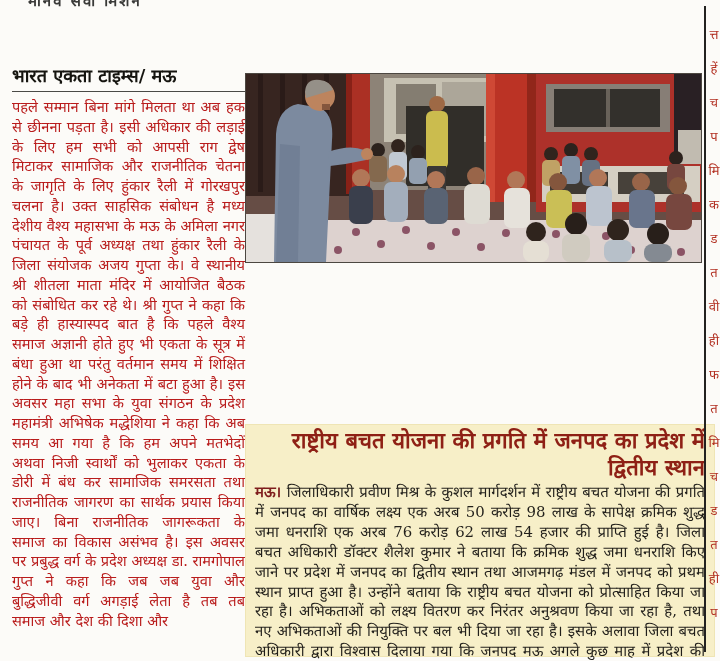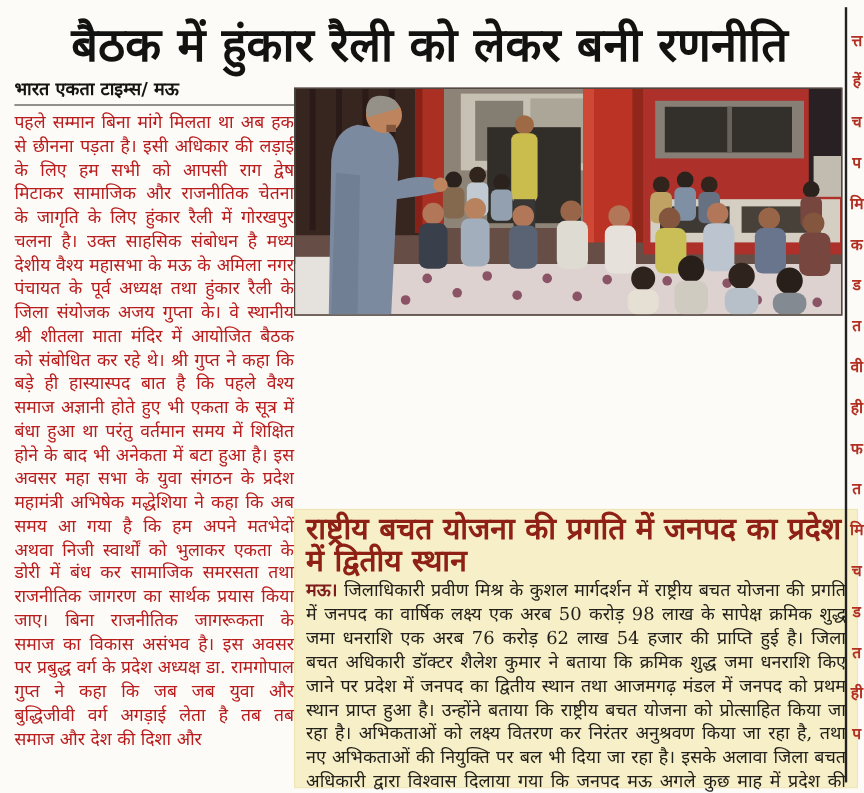--- a/index.html
+++ b/index.html
@@ -16,21 +16,21 @@
   
   .headline {
     position:absolute; left:10px; top:14px; width:696px;
     font-size:39px; line-height:48px; font-weight:bold; color:#121210;
     text-align:center; letter-spacing:0px;
     font-family:"DejaVu Serif","Liberation Serif",serif;
   }
   
   .col-left { position:absolute; left:12px; top:63px; width:233px; }
   .byline {
-    font-size:15px; font-weight:bold; color:#15140f;
+    font-size:18px; font-weight:bold; color:#15140f;
     border-bottom:1.5px solid #4a4a46; padding-bottom:4px; margin-bottom:5px;
   }
   .newsbody {
     font-size:14.6px; line-height:19.75px; text-align:justify; color:#b91c1c;
     font-family:"DejaVu Serif","Liberation Serif",serif;
   }
   
   .photo-frame {
     position:absolute; left:245px; top:73px; width:457px; height:190px;
     border:1px solid #4c4741; background:#6b5148; overflow:hidden;
@@ -39,47 +39,49 @@
   
   .col-mid   { position:absolute; left:253px; top:268px; width:224px; }
   .col-right { position:absolute; left:483px; top:268px; width:229px; }
   
   .highlight-box {
     position:absolute; left:245px; top:424px; width:470px; height:233px;
     background:#f7efc8; padding:3px 10px 6px 10px;
     box-shadow:0 0 0 1px #efe5b5 inset;
   }
   .hl-head {
-    font-size:25px; line-height:27px; font-weight:bold; color:#8e2015;
-    text-align:left; margin-bottom:2px;
+    font-size:22px; line-height:27px; font-weight:bold; color:#8e2015;
+    text-align:right; margin-bottom:2px;
     font-family:"DejaVu Sans","Liberation Sans",sans-serif;
   }
   .hl-body {
     font-size:14.9px; line-height:19.9px; text-align:justify; color:#211f1a;
     font-family:"DejaVu Serif","Liberation Serif",serif;
   }
   .hl-lead { font-weight:bold; color:#7f1d1d; }
   
   .divider-v {
     position:absolute; left:704px; top:6px; height:646px; width:0;
     border-left:2px solid #232220;
   }
   .side-frags {
     position:absolute; left:708px; top:18px; width:12px; height:634px;
-    overflow:hidden; font-size:13px; font-weight:bold; color:#b23022;
+    overflow:hidden; font-size:13px; font-weight:normal; color:#b23022;
     line-height:34px; white-space:pre-line; text-align:center;
   }
 </style>
 </head>
 <body>
 
 <div class="page">
 
-
-  <h1 class="headline">बैठक में हुंकार रैली को लेकर बनी रणनीति</h1>
+  <div class="top-strip" style="left:28px; width:205px;">
+    <span>मानव सेवा मिशन</span>
+  </div>
+
 
   <div class="col-left">
     <div class="byline">भारत एकता टाइम्स/ मऊ</div>
     <div class="newsbody">पहले सम्मान बिना मांगे मिलता था अब हक से छीनना पड़ता है। इसी अधिकार की लड़ाई के लिए हम सभी को आपसी राग द्वेष मिटाकर सामाजिक और राजनीतिक चेतना के जागृति के लिए हुंकार रैली में गोरखपुर चलना है। उक्त साहसिक संबोधन है मध्य देशीय वैश्य महासभा के मऊ के अमिला नगर पंचायत के पूर्व अध्यक्ष तथा हुंकार रैली के जिला संयोजक अजय गुप्ता के। वे स्थानीय श्री शीतला माता मंदिर में आयोजित बैठक को संबोधित कर रहे थे। श्री गुप्त ने कहा कि बड़े ही हास्यास्पद बात है कि पहले वैश्य समाज अज्ञानी होते हुए भी एकता के सूत्र में बंधा हुआ था परंतु वर्तमान समय में शिक्षित होने के बाद भी अनेकता में बटा हुआ है। इस अवसर महा सभा के युवा संगठन के प्रदेश महामंत्री अभिषेक मद्धेशिया ने कहा कि अब समय आ गया है कि हम अपने मतभेदों अथवा निजी स्वार्थों को भुलाकर एकता के डोरी में बंध कर सामाजिक समरसता तथा राजनीतिक जागरण का सार्थक प्रयास किया जाए। बिना राजनीतिक जागरूकता के समाज का विकास असंभव है। इस अवसर पर प्रबुद्ध वर्ग के प्रदेश अध्यक्ष डा. रामगोपाल गुप्त ने कहा कि जब जब युवा और बुद्धिजीवी वर्ग अगड़ाई लेता है तब तब समाज और देश की दिशा और</div>
   </div>
 
   <div class="photo-frame">
     <svg width="455" height="188" viewBox="0 0 455 188">
 
       <rect x="0" y="0" width="455" height="188" fill="#6b5148"></rect>

